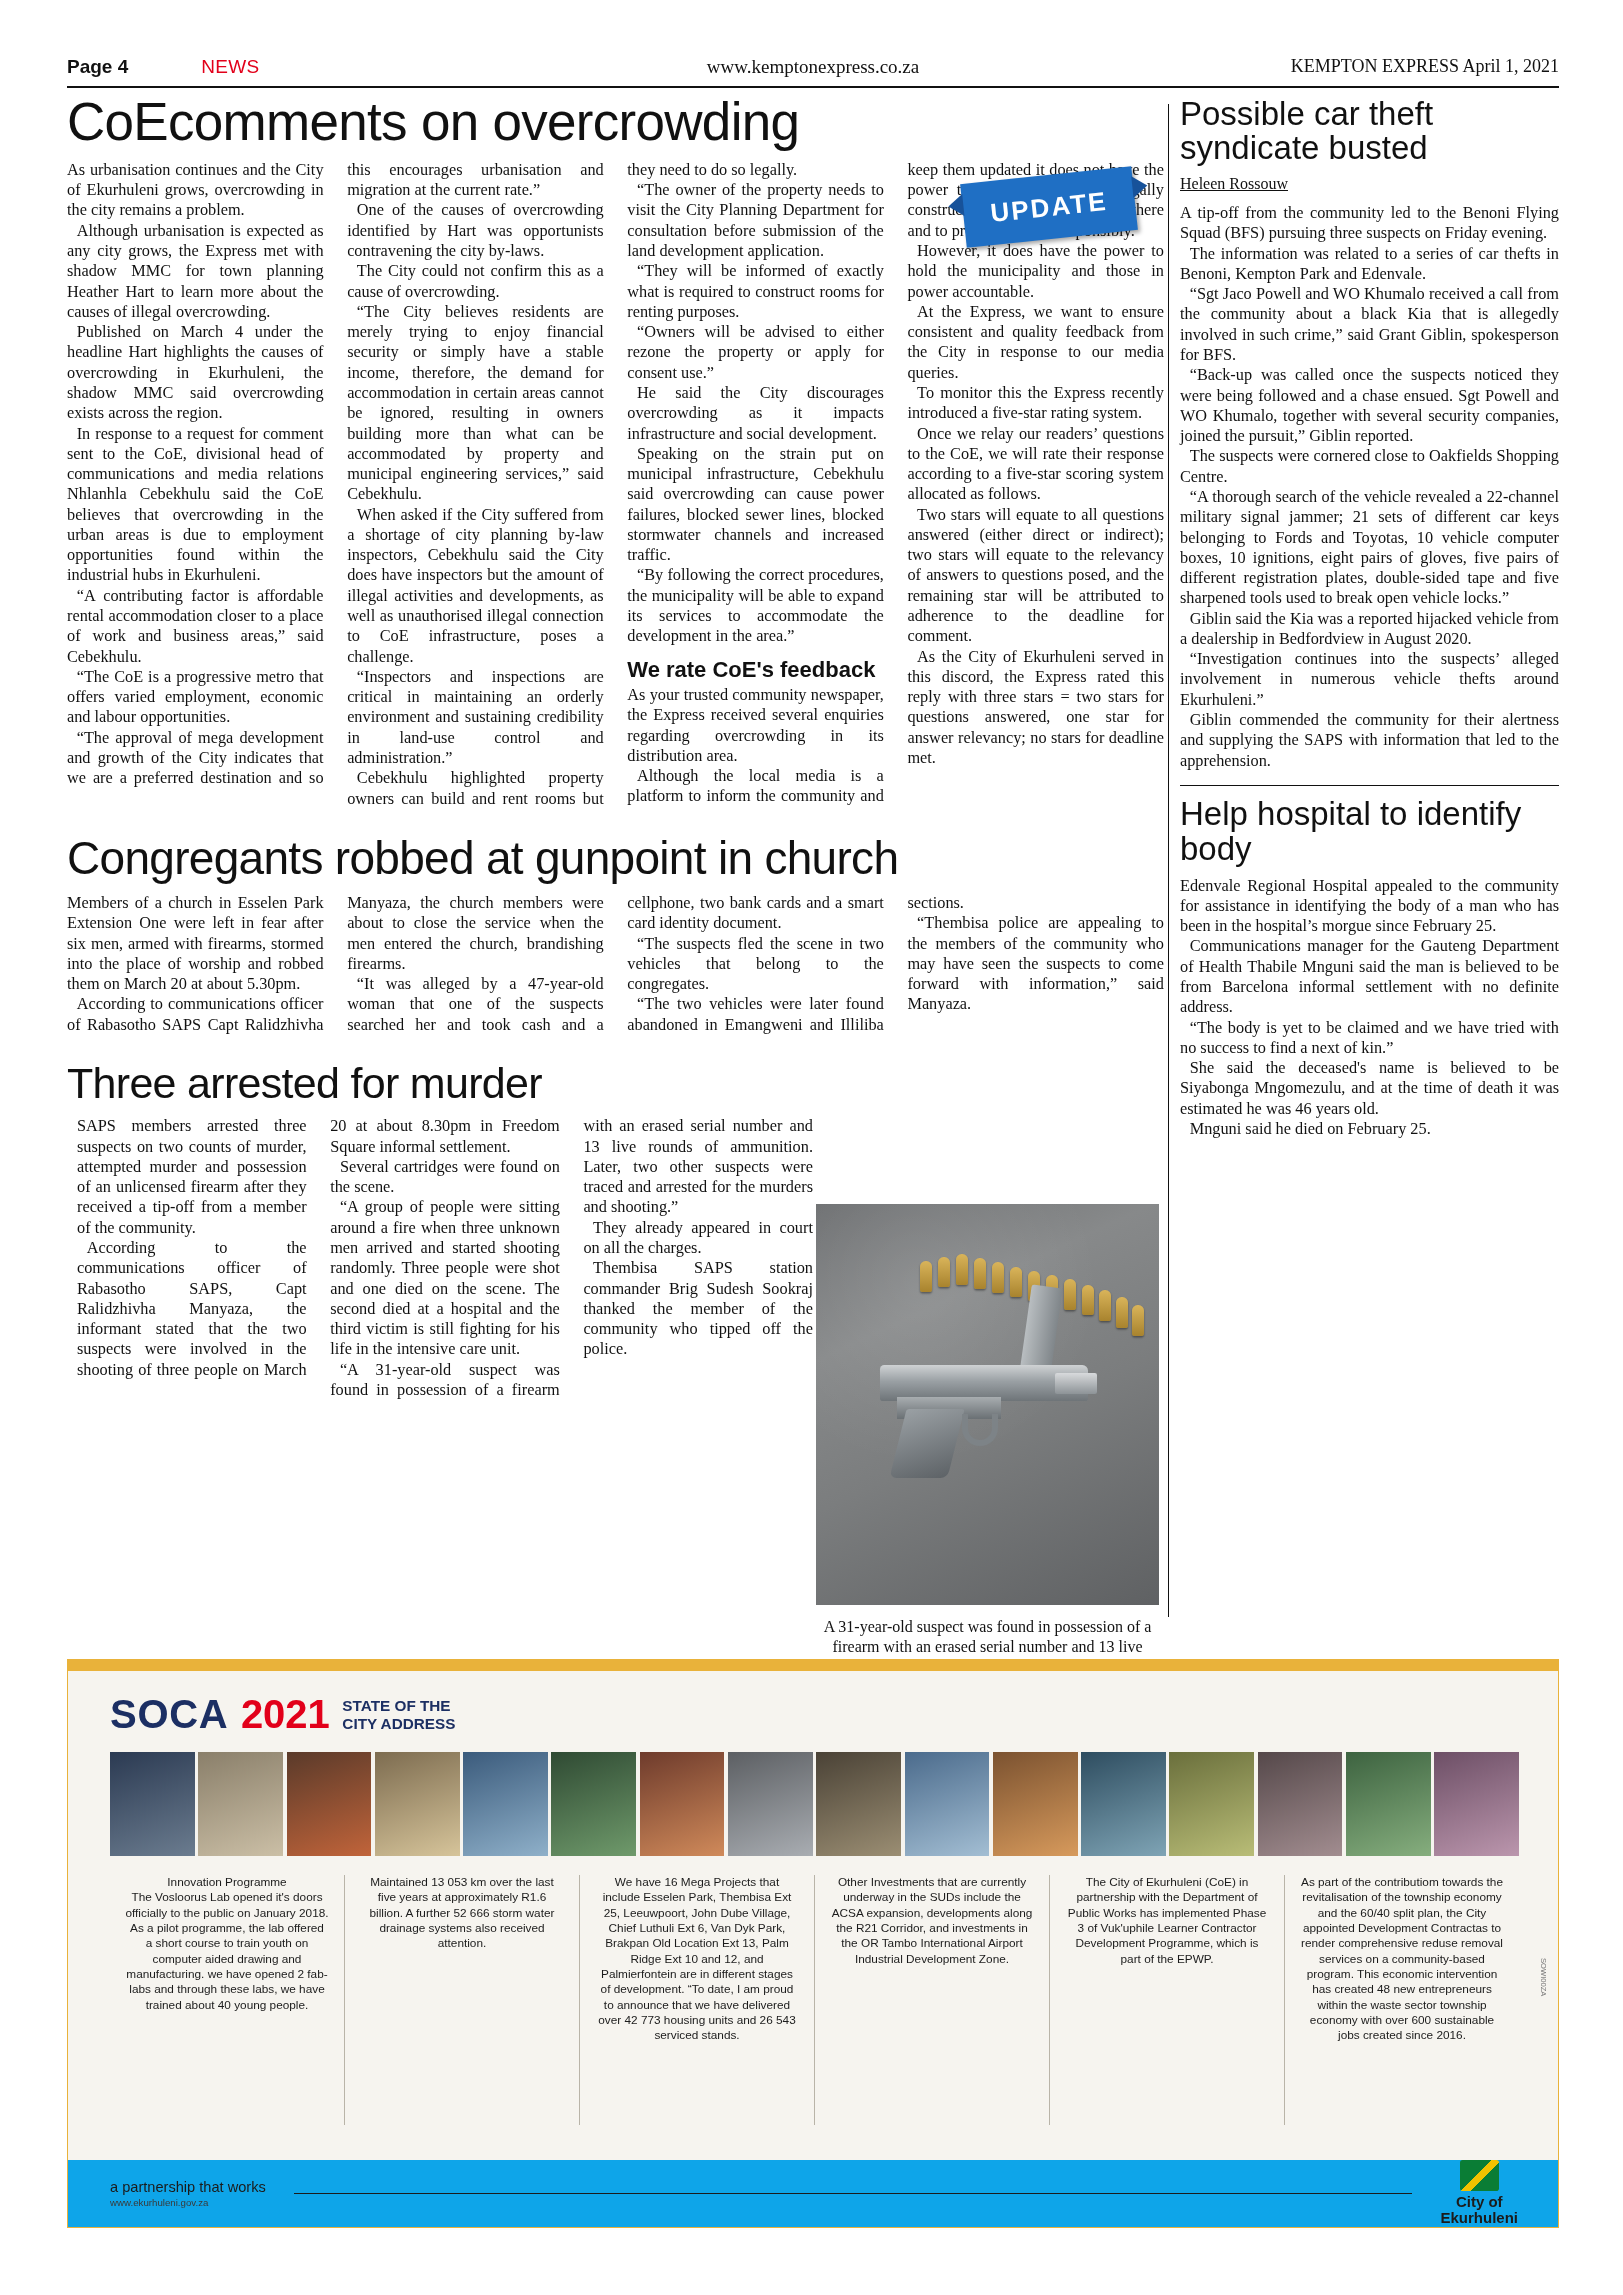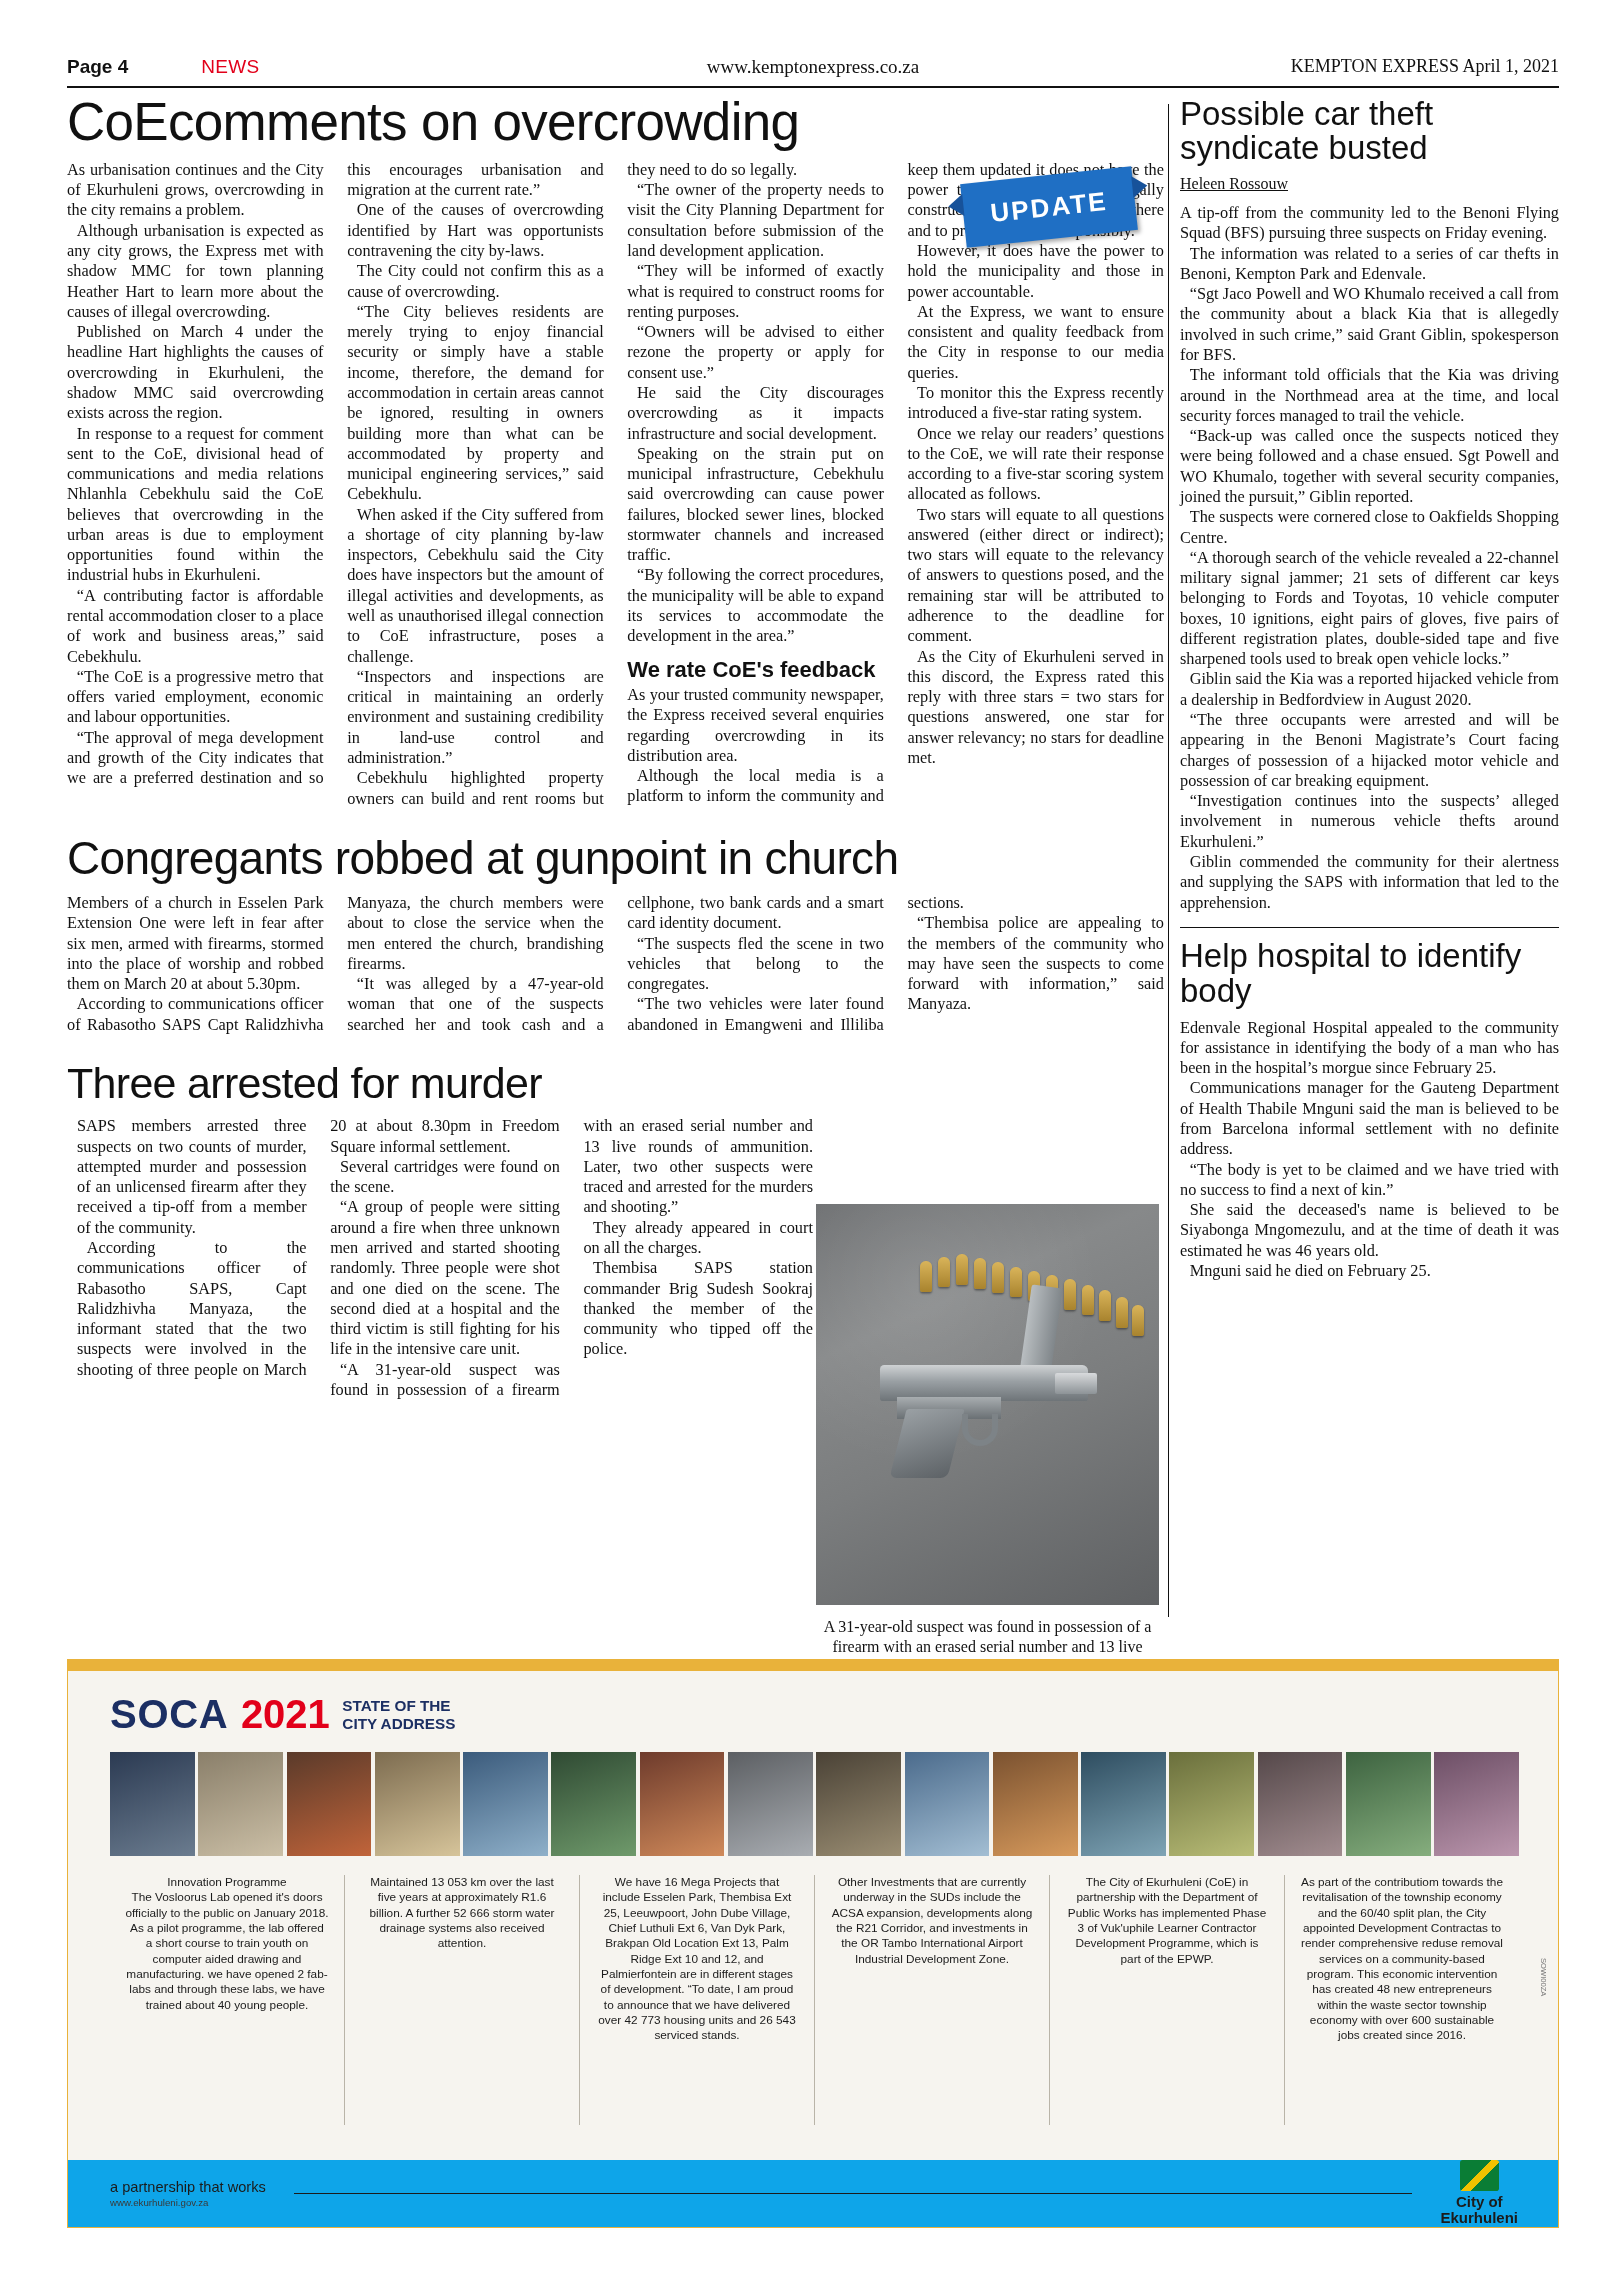--- a/index.html
+++ b/index.html
@@ -340,26 +340,24 @@
   </div>
   <div class="photo-cap">A 31-year-old suspect was found in possession of a firearm with an erased serial number and 13 live rounds of ammunition.</div>
 
   <div class="right-zone">
     <h2>Possible car theft syndicate busted</h2>
     <p class="byline">Heleen Rossouw</p>
     <div class="right-body" id="art-cartheft">
         <p class="first">A tip-off from the community led to the Benoni Flying Squad (BFS) pursuing three suspects on Friday evening.</p>
         <p>The information was related to a series of car thefts in Benoni, Kempton Park and Edenvale.</p>
         <p>“Sgt Jaco Powell and WO Khumalo received a call from the community about a black Kia that is allegedly involved in such crime,” said Grant Giblin, spokesperson for BFS.</p>
-        <p>The informant told officials that the Kia was driving around in the Northmead area at the time, and local security forces managed to trail the vehicle.</p>
         <p>“Back-up was called once the suspects noticed they were being followed and a chase ensued. Sgt Powell and WO Khumalo, together with several security companies, joined the pursuit,” Giblin reported.</p>
         <p>The suspects were cornered close to Oakfields Shopping Centre.</p>
         <p>“A thorough search of the vehicle revealed a 22-channel military signal jammer; 21 sets of different car keys belonging to Fords and Toyotas, 10 vehicle computer boxes, 10 ignitions, eight pairs of gloves, five pairs of different registration plates, double-sided tape and five sharpened tools used to break open vehicle locks.”</p>
         <p>Giblin said the Kia was a reported hijacked vehicle from a dealership in Bedfordview in August 2020.</p>
-        <p>“The three occupants were arrested and will be appearing in the Benoni Magistrate’s Court facing charges of possession of a hijacked motor vehicle and possession of car breaking equipment.</p>
         <p>“Investigation continues into the suspects’ alleged involvement in numerous vehicle thefts around Ekurhuleni.”</p>
         <p>Giblin commended the community for their alertness and supplying the SAPS with information that led to the apprehension.</p>
       </div>
 
     <div class="hr-thin"></div>
 
     <h2>Help hospital to identify body</h2>
     <div class="right-body" id="art-hospital">
         <p class="first">Edenvale Regional Hospital appealed to the community for assistance in identifying the body of a man who has been in the hospital’s morgue since February 25.</p>
         <p>Communications manager for the Gauteng Department of Health Thabile Mnguni said the man is believed to be from Barcelona informal settlement with no definite address.</p>

